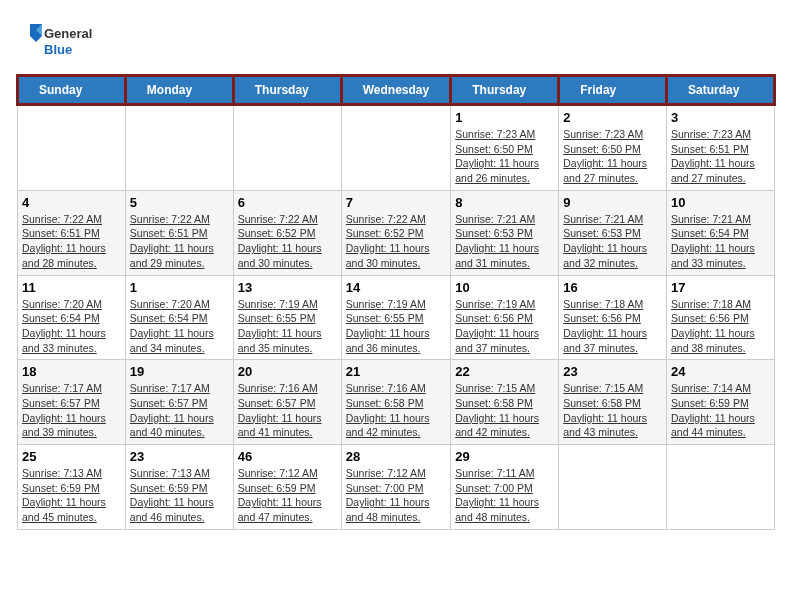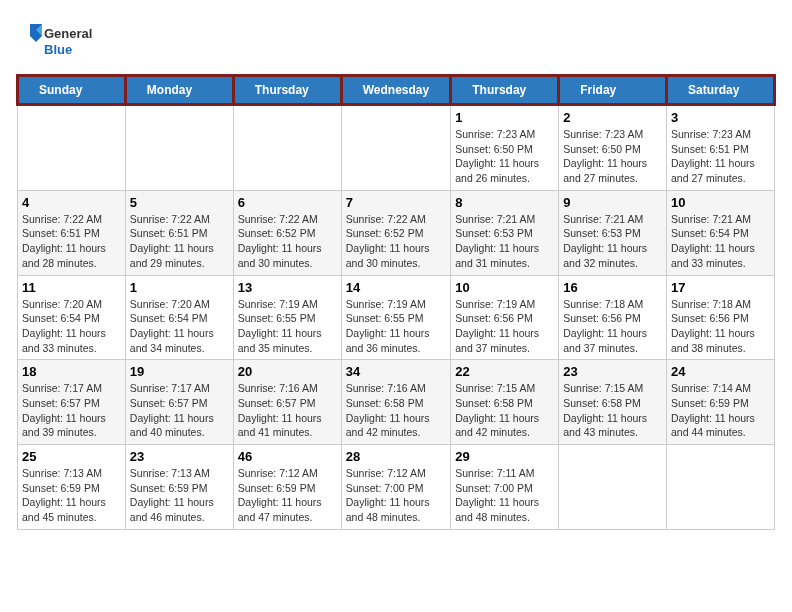--- a/index.html
+++ b/index.html
@@ -65,20 +65,21 @@
     }
     .day-num {
       font-weight: bold;
       font-size: 13px;
       margin-bottom: 2px;
     }
     .day-info {
       color: #333;
       font-size: 10.5px;
       line-height: 1.4;
+      text-decoration: underline;
     }
     .empty { background: #fff; }
   </style>
 </head>
 <body>
 
 <div class="header">
   <div class="logo">
 <svg width="100" height="50" viewBox="0 0 100 50">
   <text x="28" y="22" font-size="13" font-weight="bold" fill="#333" font-family="Arial">General</text>
@@ -191,21 +192,21 @@
         </td>
         <td>
           <div class="day-num">19</div>
           <div class="day-info">Sunrise: 7:17 AM<br>Sunset: 6:57 PM<br>Daylight: 11 hours and 40 minutes.</div>
         </td>
         <td>
           <div class="day-num">20</div>
           <div class="day-info">Sunrise: 7:16 AM<br>Sunset: 6:57 PM<br>Daylight: 11 hours and 41 minutes.</div>
         </td>
         <td>
-          <div class="day-num">34</div>
+          <div class="day-num">21</div>
           <div class="day-info">Sunrise: 7:16 AM<br>Sunset: 6:58 PM<br>Daylight: 11 hours and 42 minutes.</div>
         </td>
         <td>
           <div class="day-num">22</div>
           <div class="day-info">Sunrise: 7:15 AM<br>Sunset: 6:58 PM<br>Daylight: 11 hours and 42 minutes.</div>
         </td>
         <td>
           <div class="day-num">23</div>
           <div class="day-info">Sunrise: 7:15 AM<br>Sunset: 6:58 PM<br>Daylight: 11 hours and 43 minutes.</div>
         </td>

